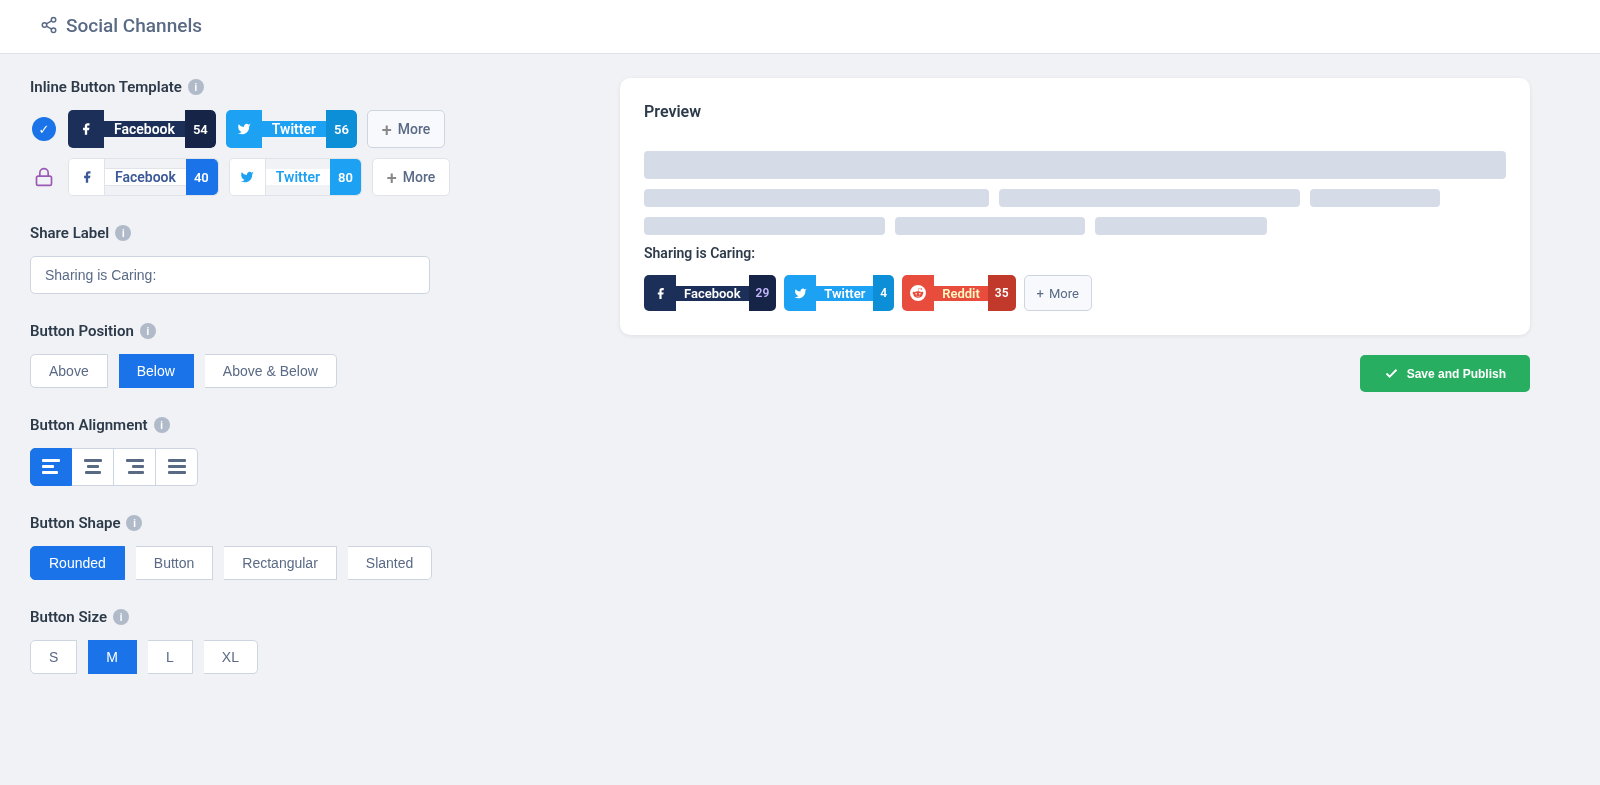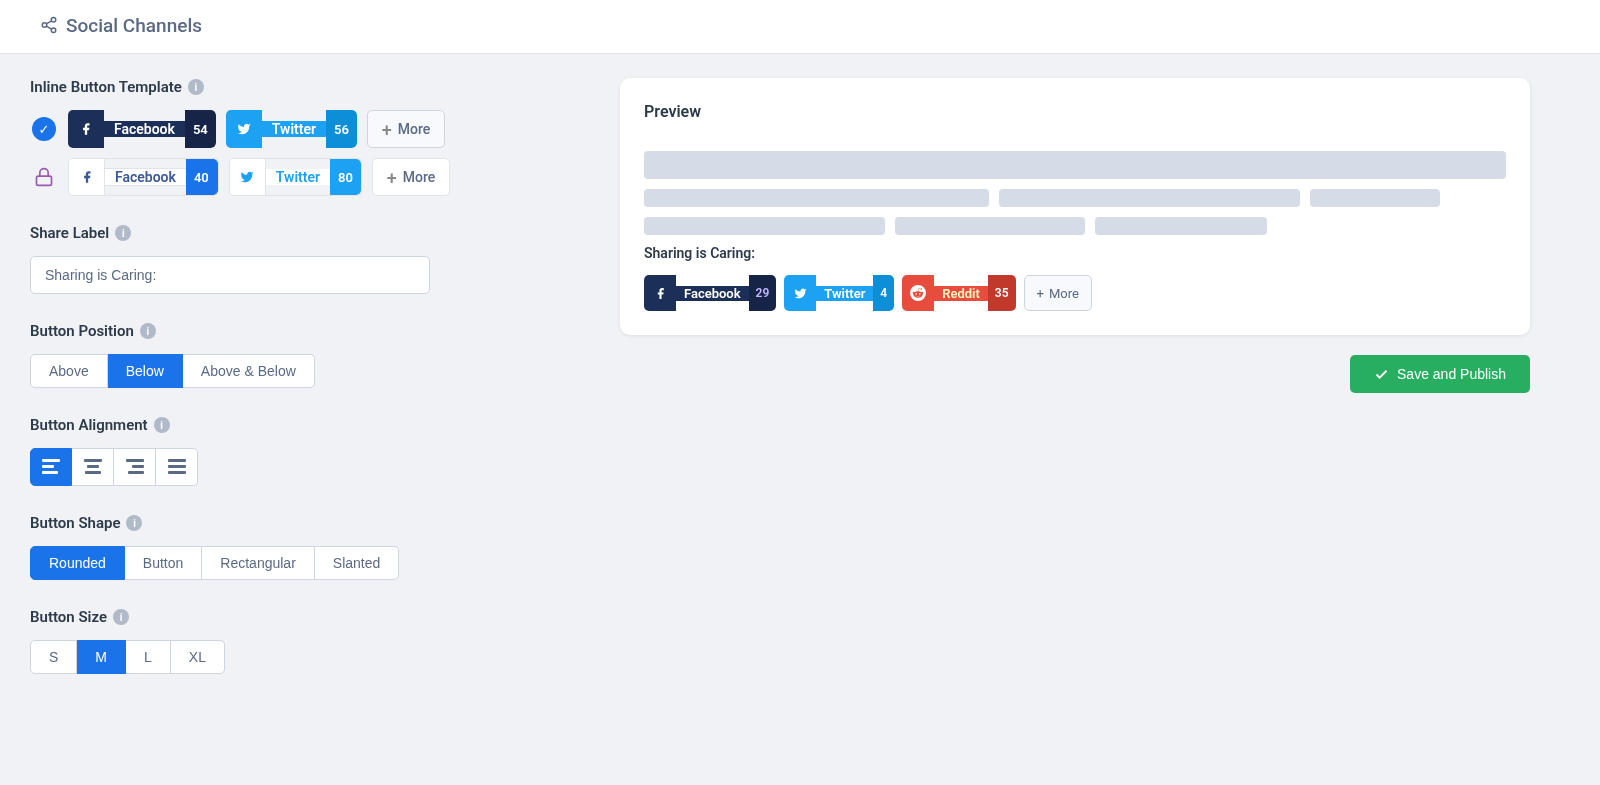--- a/index.html
+++ b/index.html
@@ -208,21 +208,21 @@
       border: 1px solid #cdd5e0;
       background: #fff;
       color: #5a6a85;
       cursor: pointer;
       font-size: 14px;
       font-weight: 500;
       transition: background 0.15s;
     }
     .btn-group-item:first-child { border-radius: 5px 0 0 5px; }
     .btn-group-item:last-child { border-radius: 0 5px 5px 0; }
-    .btn-group-item:not(:first-child) { border-left: none; }
+    .btn-group-item:not(:first-child) { border-left: none; margin-left: 11px; }
     .btn-group-item.active {
       background: #1a73e8;
       color: #fff;
       border-color: #1a73e8;
     }
 
     
     .align-group {
       display: flex;
       gap: 0;
@@ -353,22 +353,22 @@
       font-size: 13px;
     }
 
     
     .save-btn {
       background: #27ae60;
       color: #fff;
       border: none;
       border-radius: 5px;
       padding: 11px 24px;
-      font-size: 14px;
-      font-weight: 400;
+      font-size: 12px;
+      font-weight: 700;
       cursor: pointer;
       display: flex;
       align-items: center;
       gap: 8px;
       float: right;
     }
 
     
     .clearfix::after { content: ''; display: table; clear: both; }
   </style>

